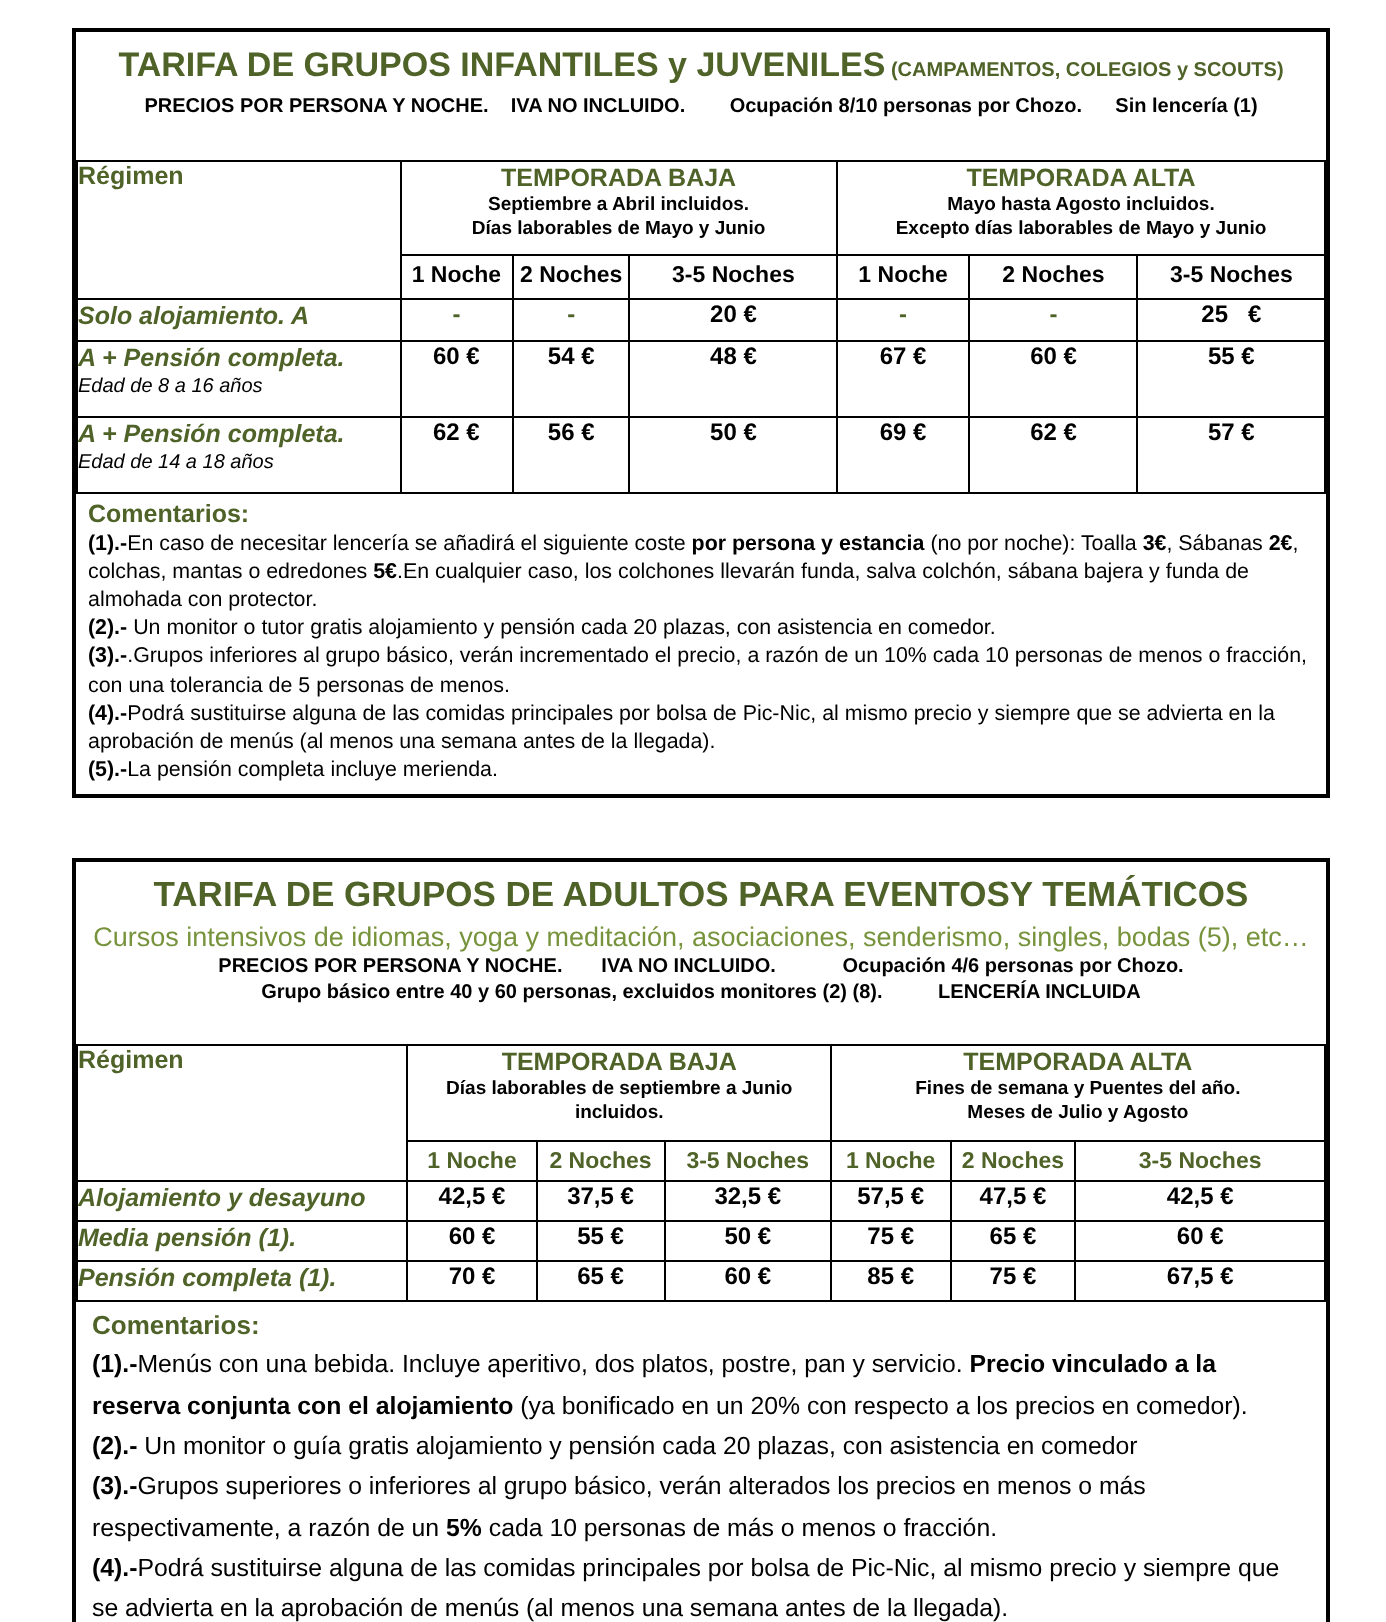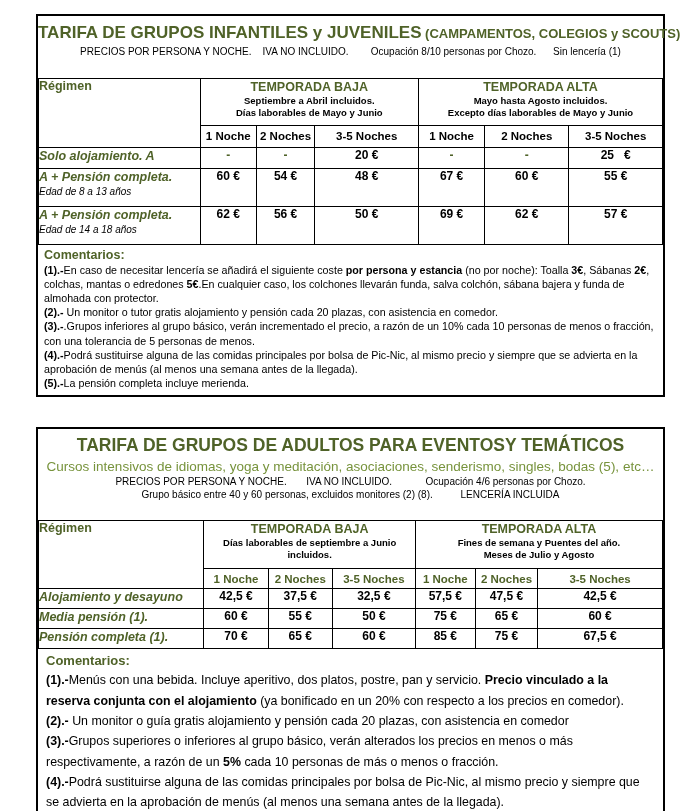--- a/index.html
+++ b/index.html
@@ -20,30 +20,30 @@
   #box2 { margin-top: 30px; }
 
   .box-head { text-align: center; padding-top: 4px; }
   .main-title {
     color: var(--accent_dark, #4f6228);
     font-weight: bold;
     font-size: 17px;
     line-height: 25px;
     white-space: nowrap;
   }
-  .main-title .suffix { font-size: 13px; }
+  .main-title .suffix { font-size: 10px; }
   #box2 .main-title { font-size: 17.5px; line-height: 24px; }
   .subtitle-green {
     color: var(--accent_light, #77933c);
     font-size: 13.5px;
     line-height: 19px;
   }
   .info-line {
     font-size: 10px;
-    font-weight: normal;
+    font-weight: bold;
     line-height: 12.5px;
     white-space: pre-wrap;
   }
 
   table.price-table {
     width: 100%;
     border-collapse: collapse;
     table-layout: fixed;
     margin-top: 19px;
   }
@@ -173,21 +173,21 @@
     <tr style="height:21px;">
       <td class="row-label">Solo alojamiento. A</td>
       <td class="val dash">-</td>
       <td class="val dash">-</td>
       <td class="val">20 €</td>
       <td class="val dash">-</td>
       <td class="val dash">-</td>
       <td class="val" style="white-space:pre;">25   €</td>
     </tr>
     <tr style="height:38px;">
-      <td class="row-label"><span>A + Pensión completa.</span><span class="sub">Edad de 8 a 13 años</span></td>
+      <td class="row-label"><span>A + Pensión completa.</span><span class="sub">Edad de 8 a 16 años</span></td>
       <td class="val">60 €</td>
       <td class="val">54 €</td>
       <td class="val">48 €</td>
       <td class="val">67 €</td>
       <td class="val">60 €</td>
       <td class="val">55 €</td>
     </tr>
     <tr style="height:38px;">
       <td class="row-label"><span>A + Pensión completa.</span><span class="sub">Edad de 14 a 18 años</span></td>
       <td class="val">62 €</td>

